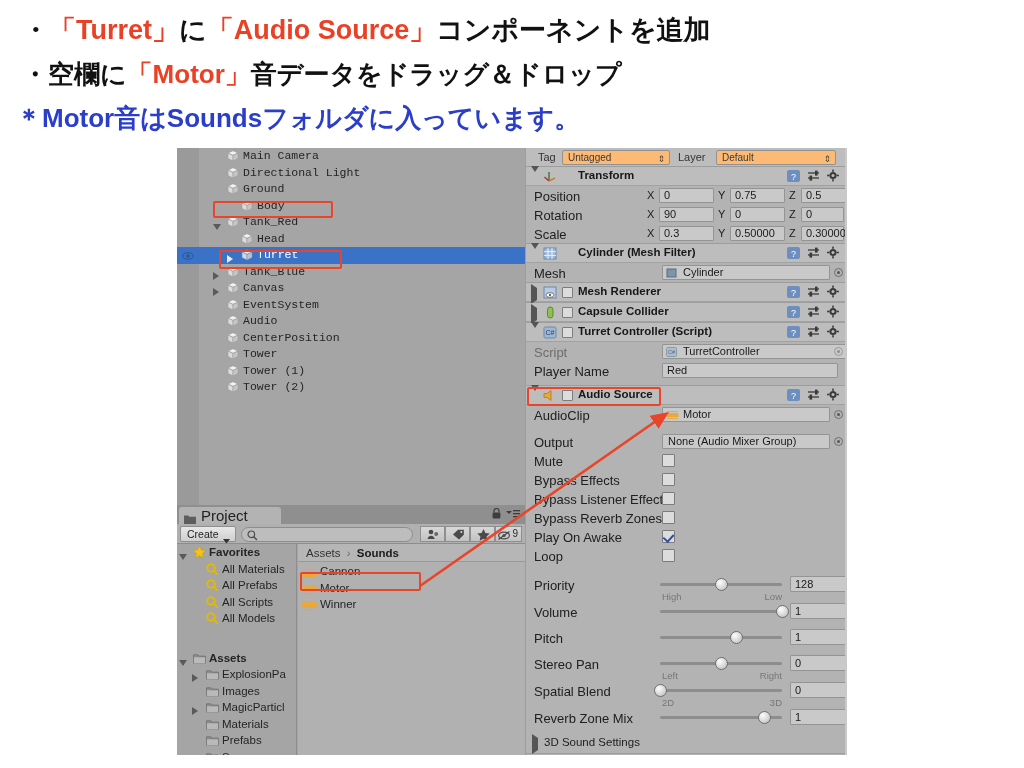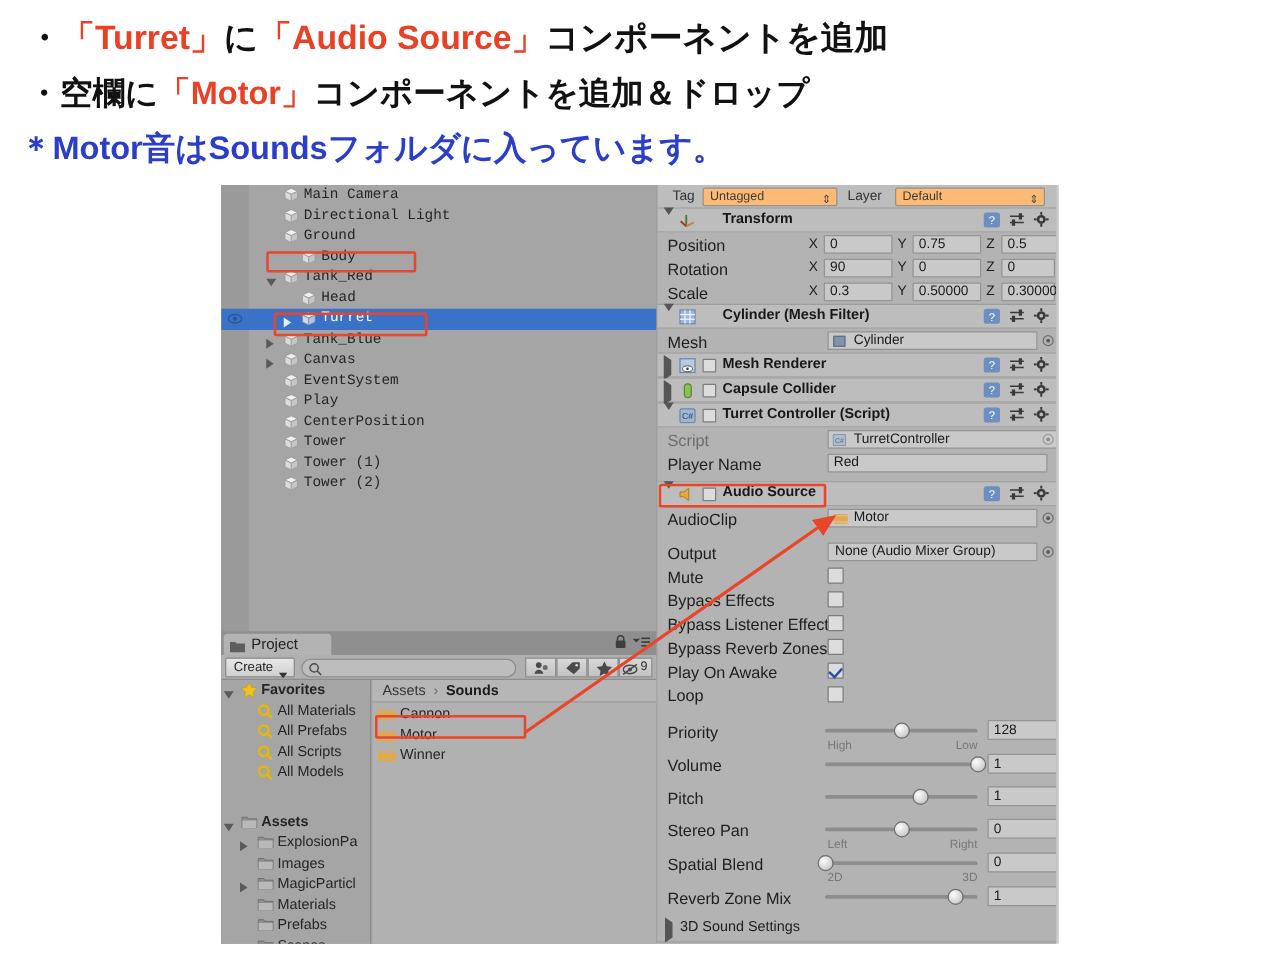--- a/index.html
+++ b/index.html
@@ -62,23 +62,23 @@
   }
   .hrow .hlabel { position: absolute; top: 0; font-family: Liberation Mono, monospace; }
 
   
   #project {
     position: absolute; left: 0; top: 357px; width: 348px; height: 250px;
     background: #a5a5a5;
   }
   #proj-tabbar { position: absolute; left:0; top:0; width:348px; height:19px; background:#8f8f8f; }
   #proj-tab {
-    position:absolute; left:2px; top:2px; height:17px; width: 86px;
+    position:absolute; left:2px; top:2px; height:17px; width: 102px;
     background:#b3b3b3; border-radius: 3px 3px 0 0;
-    font-size:12px; line-height:17px; padding-left:22px; color:#222;
+    font-size:15px; line-height:17px; padding-left:22px; color:#222;
   }
   #proj-tab .folder-ico { position:absolute; left:5px; top:3px; width:12px; height:10px; }
   #proj-lock { position:absolute; right: 24px; top:3px; width:9px; height:11px; }
   #proj-menu { position:absolute; right: 5px; top:4px; width:14px; height:10px; }
 
   #proj-toolbar { position:absolute; left:0; top:19px; width:348px; height:20px; background:#b0b0b0; border-bottom:1px solid #8d8d8d; }
   #btn-create {
     position:absolute; left:3px; top:2px; width:56px; height:16px;
     background: linear-gradient(#e8e8e8,#cfcfcf); border:1px solid #8f8f8f; border-radius:2px;
     font-size:10.5px; line-height:15px; padding-left:6px; color:#222;
@@ -191,21 +191,21 @@
 </head>
 <body>
 
 <div id="page">
 
   <div class="headings">
     <div class="hline l1">
       <span class="bullet-dot">・</span><span class="red">「Turret」</span><span>に</span><span class="red">「Audio Source」</span><span>コンポーネントを追加</span>
     </div>
     <div class="hline l2">
-      <span class="bullet-dot">・</span><span>空欄に</span><span class="red">「Motor」</span><span>コンポーネントを追加＆ドロップ</span>
+      <span class="bullet-dot">・</span><span>空欄に</span><span class="red">「Motor」</span><span>音データをドラッグ＆ドロップ</span>
     </div>
     <div class="hline l3">
       <span>＊Motor音はSoundsフォルダに入っています。</span>
     </div>
   </div>
 
   <div id="greenbar"></div>
   <div id="unity-right-edge"></div>
 
   <div id="unity">
@@ -300,21 +300,21 @@
                 <path d="M11 3.1v5.4l-5 2.4V5.5z" fill="#c6c6c6" stroke="#9a9a9a" stroke-width=".6"></path>
               </svg></span>
             <span class="hlabel" style="left:66px">EventSystem</span>
           </div>
           <div class="hrow">
             <span class="cube" style="left:50px"><svg width="12" height="12" viewBox="0 0 12 12">
                 <path d="M6 .7l5 2.3-5 2.3-5-2.3z" fill="#f2f2f2" stroke="#9a9a9a" stroke-width=".6"></path>
                 <path d="M1 3.1v5.4l5 2.4V5.5z" fill="#dcdcdc" stroke="#9a9a9a" stroke-width=".6"></path>
                 <path d="M11 3.1v5.4l-5 2.4V5.5z" fill="#c6c6c6" stroke="#9a9a9a" stroke-width=".6"></path>
               </svg></span>
-            <span class="hlabel" style="left:66px">Play</span>
+            <span class="hlabel" style="left:66px">Audio</span>
           </div>
           <div class="hrow">
             <span class="cube" style="left:50px"><svg width="12" height="12" viewBox="0 0 12 12">
                 <path d="M6 .7l5 2.3-5 2.3-5-2.3z" fill="#f2f2f2" stroke="#9a9a9a" stroke-width=".6"></path>
                 <path d="M1 3.1v5.4l5 2.4V5.5z" fill="#dcdcdc" stroke="#9a9a9a" stroke-width=".6"></path>
                 <path d="M11 3.1v5.4l-5 2.4V5.5z" fill="#c6c6c6" stroke="#9a9a9a" stroke-width=".6"></path>
               </svg></span>
             <span class="hlabel" style="left:66px">CenterPosition</span>
           </div>
           <div class="hrow">

